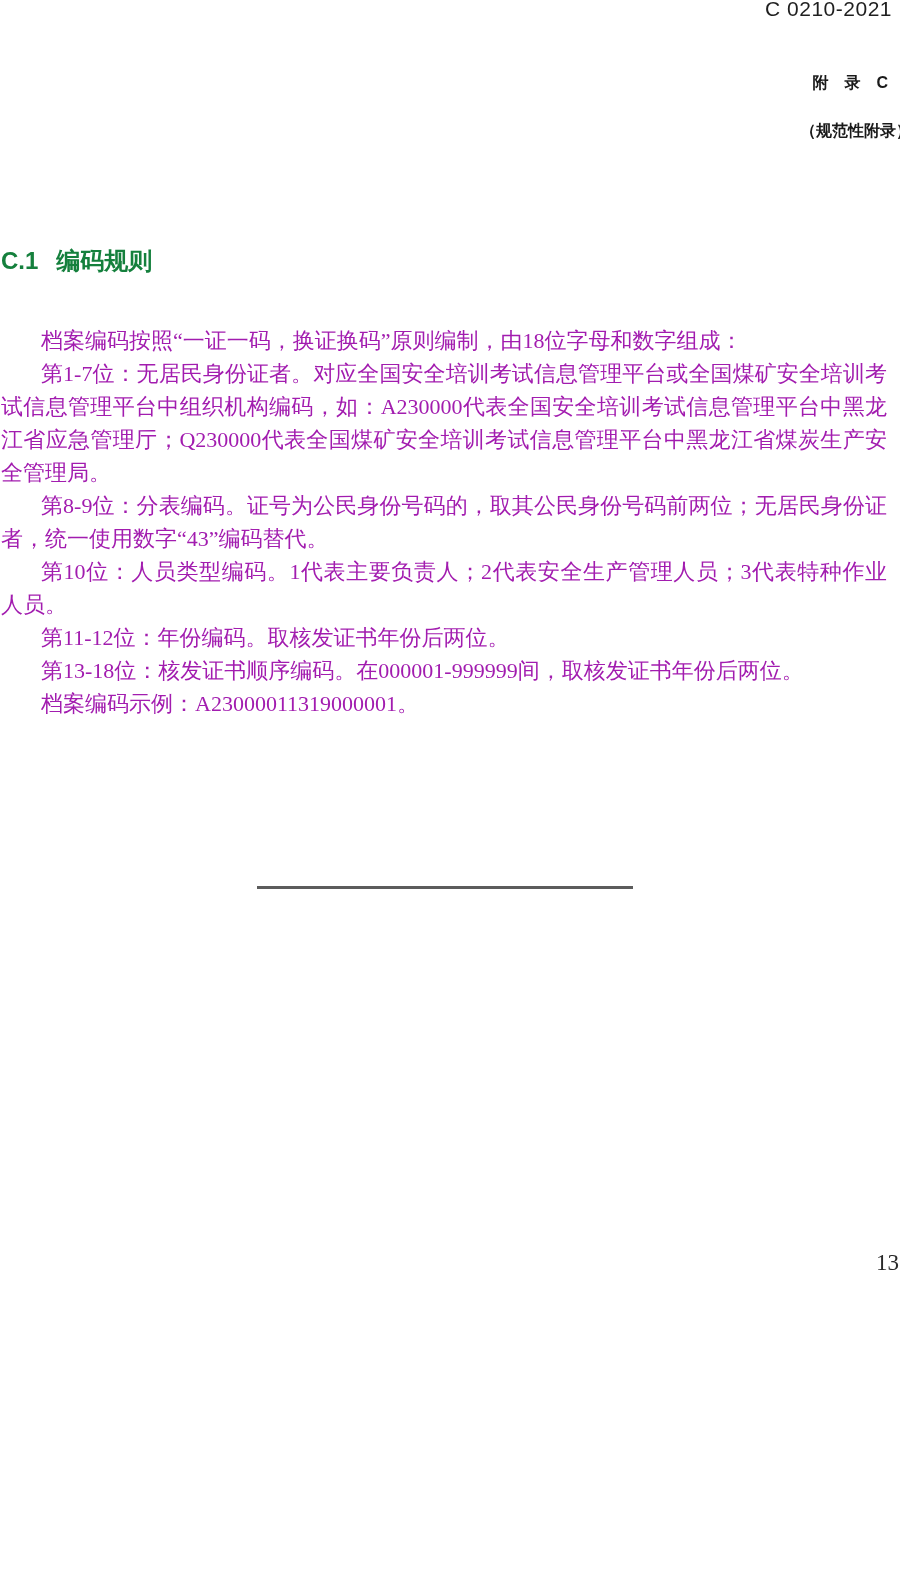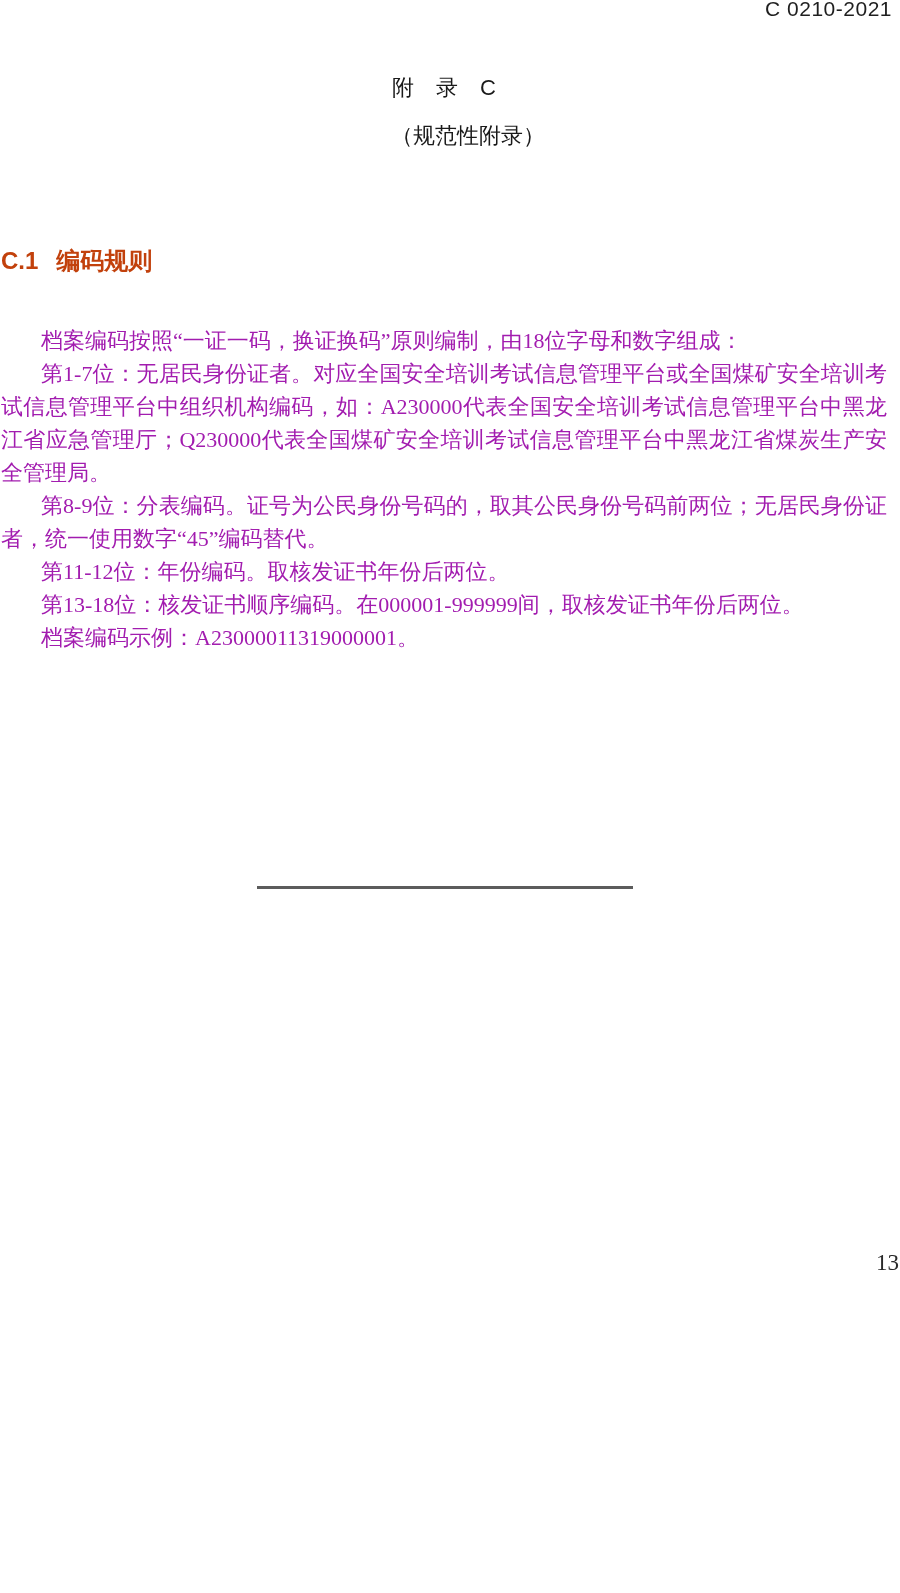--- a/index.html
+++ b/index.html
@@ -24,41 +24,41 @@
     font-size: 21px;
     font-weight: 500;
     letter-spacing: 0.5px;
     color: #1f1f1f;
   }
   
   .title-line {
     position: absolute;
     left: 0;
     width: 888px;
-    text-align: center;
+    text-align: right;
     font-family: "Liberation Sans", "DejaVu Sans", sans-serif;
-    font-weight: normal;
-    font-size: 22px;
+    font-weight: bold;
+    font-size: 16px;
     color: #1a1a1a;
     white-space: pre;
   }
   .appendix-heading { top: 73px; }
   .appendix-type    { top: 121px; margin-left: 24px; }
   .appendix-title   { top: 155px; }
 
   
   .section-heading {
     position: absolute;
     top: 245px;
     left: 1px;
     margin: 0;
     font-family: "Liberation Sans", "DejaVu Sans", sans-serif;
     font-weight: bold;
     font-size: 24px;
-    color: #c2410c;
+    color: #15803d;
   }
   .section-heading .section-title-text {
     margin-left: 18px;
   }
 
   
   .body-text {
     position: absolute;
     top: 324px;
     left: 1px;
@@ -107,21 +107,22 @@
   <div class="title-line appendix-type">（规范性附录）</div>
 
 
   <h2 class="section-heading">
     <span class="section-number-text">C.1</span><span class="section-title-text">编码规则</span>
   </h2>
 
   <div class="body-text">
     <p>档案编码按照“一证一码，换证换码”原则编制，由18位字母和数字组成：</p>
     <p>第1-7位：无居民身份证者。对应全国安全培训考试信息管理平台或全国煤矿安全培训考试信息管理平台中组织机构编码，如：A230000代表全国安全培训考试信息管理平台中黑龙江省应急管理厅；Q230000代表全国煤矿安全培训考试信息管理平台中黑龙江省煤炭生产安全管理局。</p>
-    <p>第8-9位：分表编码。证号为公民身份号码的，取其公民身份号码前两位；无居民身份证者，统一使用数字“45”编码替代。</p>
+    <p>第8-9位：分表编码。证号为公民身份号码的，取其公民身份号码前两位；无居民身份证者，统一使用数字“43”编码替代。</p>
+    <p>第10位：人员类型编码。1代表主要负责人；2代表安全生产管理人员；3代表特种作业人员。</p>
     <p>第11-12位：年份编码。取核发证书年份后两位。</p>
     <p>第13-18位：核发证书顺序编码。在000001-999999间，取核发证书年份后两位。</p>
     <p>档案编码示例：A23000011319000001。</p>
   </div>
 
   <div class="divider"></div>
 
   <div class="page-number">13</div>
 
 </div>

